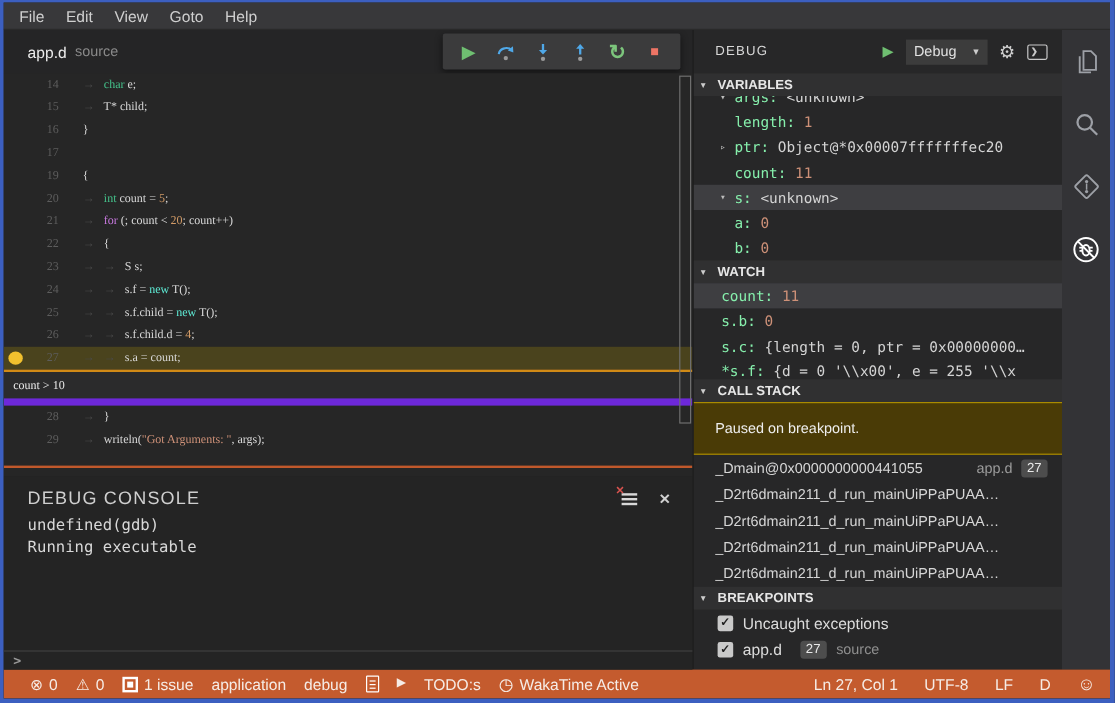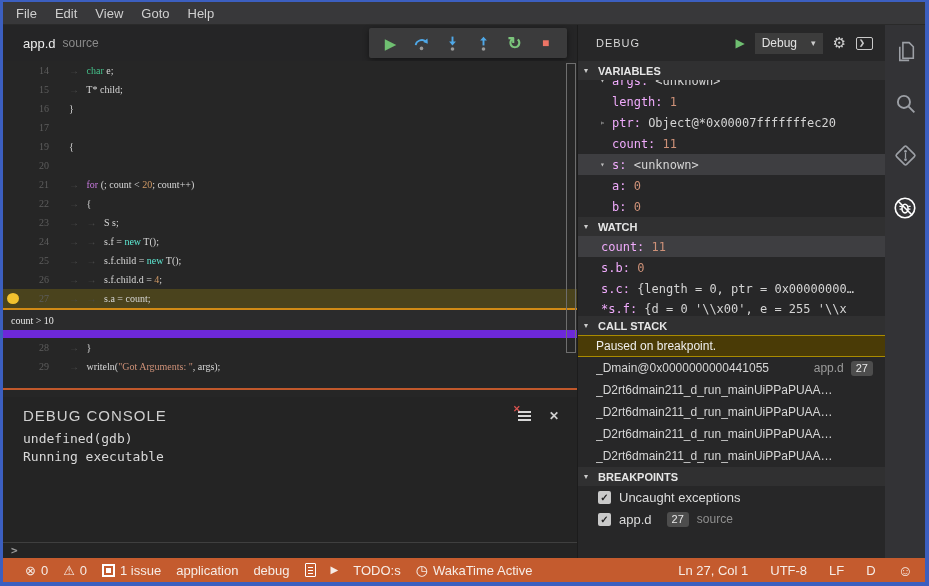--- a/index.html
+++ b/index.html
@@ -35,21 +35,21 @@
   .bp-dot{position:absolute;left:4px;top:4px;width:12px;height:11px;border-radius:50%;background:#f2c12e;}
   .lnum{width:28px;flex:none;text-align:right;color:#5d5d5d;padding-right:0;}
   .ctext{padding-left:20px;}
   .tok-ws{color:#4b4b4b;}
   .tok-kw{color:#44c08a;}
   .tok-ctl{color:#c678dd;}
   .tok-new{color:#5eead4;}
   .tok-num{color:#d19a66;}
   .tok-str{color:#ce9178;}
   .tok-pl{color:#d8d8d8;}
-  .bp-widget{height:30px;background:#2b2b2c;border-top:2px solid #d18a16;border-bottom:8px solid #6d28d9;
+  .bp-widget{height:30px;background:#2b2b2c;border-top:2px solid #d18a16;border-bottom:6px solid #6d28d9;
     display:flex;align-items:center;padding-left:8px;color:#e8e8e8;}
   .sash{position:absolute;left:0;right:0;top:327px;height:2px;background:#c0582b;z-index:6;}
   .scrollbar{position:absolute;right:0;top:0;width:13px;height:296px;z-index:5;}
   .scroll-slider{position:absolute;right:1px;top:2px;width:10px;height:290px;border:1px solid #6e6e6e;}
   
   .console{flex:1;background:#242424;position:relative;min-height:0;}
   .console-header{display:flex;align-items:center;padding:10px 18px 4px 20px;}
   .console-title{color:#cfcfcf;font-size:15px;letter-spacing:1px;}
   .console-icons{margin-left:auto;display:flex;gap:18px;align-items:center;}
   .i-clear{position:relative;width:15px;height:13px;cursor:pointer;}
@@ -75,24 +75,24 @@
   .sections{flex:1;overflow:hidden;display:flex;flex-direction:column;}
   .sec-header{height:19px;flex:none;background:#303031;display:flex;align-items:center;padding-left:6px;gap:4px;cursor:pointer;}
   .sec-arrow{color:#cccccc;font-size:8px;width:10px;}
   .sec-label{color:#e6e6e6;font-size:11px;font-weight:bold;}
   .vrow{display:flex;align-items:center;height:21px;flex:none;font-family:"DejaVu Sans Mono",monospace;font-size:12px;white-space:pre;overflow:hidden;}
   .vrow.sel{background:#3e3e41;}
   .vrow.clip-top{height:11px;}
   .vrow.clip-top > *{transform:translateY(-5px);}
   .vrow.clip-bottom{height:17px;align-items:flex-start;line-height:21px;}
   .varrow{width:12px;flex:none;color:#bdbdbd;font-size:8px;}
-  .vname{color:#f0abfc;}
+  .vname{color:#86efac;}
   .vval{color:#d4d4d4;}
   .vnum{color:#ce9178;}
-  .stack-msg{height:22px;flex:none;background:#4a3b06;border-top:1px solid #a98b00;border-bottom:1px solid #a98b00;
+  .stack-msg{height:44px;flex:none;background:#4a3b06;border-top:1px solid #a98b00;border-bottom:1px solid #a98b00;
     display:flex;align-items:center;padding-left:18px;color:#eeeeee;font-size:12px;}
   .frame{height:22px;flex:none;display:flex;align-items:center;padding:0 12px 0 18px;font-size:12px;color:#d6d6d6;
     white-space:nowrap;overflow:hidden;}
   .frame-fn{overflow:hidden;text-overflow:clip;white-space:nowrap;}
   .frame-file{margin-left:auto;color:#9b9b9b;padding-left:8px;}
   .badge{background:#4d4d4d;color:#e8e8e8;font-size:11px;padding:0 5px;border-radius:3px;height:15px;line-height:15px;margin-left:7px;flex:none;}
   .bprow{height:22px;flex:none;display:flex;align-items:center;padding-left:20px;gap:8px;font-size:13px;color:#dcdcdc;}
   .cb{width:13px;height:13px;background:#c9c9c9;border-radius:2px;flex:none;display:flex;align-items:center;justify-content:center;
     color:#1e1e1e;font-size:10px;font-weight:bold;cursor:pointer;}
   .bp-suffix{color:#8f8f8f;font-size:12px;}
@@ -170,21 +170,21 @@
           </div>
       </div>
 
       <div class="editor">
         <div id="code-lines">
             <div class="crow"><span class="bp-col"></span><span class="lnum">14</span><span class="ctext"><span class="tok-ws">→   </span><span class="tok-kw">char</span><span class="tok-pl"> e;</span></span></div>
             <div class="crow"><span class="bp-col"></span><span class="lnum">15</span><span class="ctext"><span class="tok-ws">→   </span><span class="tok-pl">T* child;</span></span></div>
             <div class="crow"><span class="bp-col"></span><span class="lnum">16</span><span class="ctext"><span class="tok-pl">}</span></span></div>
             <div class="crow"><span class="bp-col"></span><span class="lnum">17</span><span class="ctext"></span></div>
             <div class="crow"><span class="bp-col"></span><span class="lnum">19</span><span class="ctext"><span class="tok-pl">{</span></span></div>
-            <div class="crow"><span class="bp-col"></span><span class="lnum">20</span></div>
+            <div class="crow"><span class="bp-col"></span><span class="lnum">20</span><span class="ctext"><span class="tok-ws">→   </span><span class="tok-kw">int</span><span class="tok-pl"> count = </span><span class="tok-num">5</span><span class="tok-pl">;</span></span></div>
             <div class="crow"><span class="bp-col"></span><span class="lnum">21</span><span class="ctext"><span class="tok-ws">→   </span><span class="tok-ctl">for</span><span class="tok-pl"> (; count &lt; </span><span class="tok-num">20</span><span class="tok-pl">; count++)</span></span></div>
             <div class="crow"><span class="bp-col"></span><span class="lnum">22</span><span class="ctext"><span class="tok-ws">→   </span><span class="tok-pl">{</span></span></div>
             <div class="crow"><span class="bp-col"></span><span class="lnum">23</span><span class="ctext"><span class="tok-ws">→   →   </span><span class="tok-pl">S s;</span></span></div>
             <div class="crow"><span class="bp-col"></span><span class="lnum">24</span><span class="ctext"><span class="tok-ws">→   →   </span><span class="tok-pl">s.f = </span><span class="tok-new">new</span><span class="tok-pl"> T();</span></span></div>
             <div class="crow"><span class="bp-col"></span><span class="lnum">25</span><span class="ctext"><span class="tok-ws">→   →   </span><span class="tok-pl">s.f.child = </span><span class="tok-new">new</span><span class="tok-pl"> T();</span></span></div>
             <div class="crow"><span class="bp-col"></span><span class="lnum">26</span><span class="ctext"><span class="tok-ws">→   →   </span><span class="tok-pl">s.f.child.d = </span><span class="tok-num">4</span><span class="tok-pl">;</span></span></div>
             <div class="crow cur"><span class="bp-col"><span class="bp-dot"></span></span><span class="lnum">27</span><span class="ctext"><span class="tok-ws">→   →   </span><span class="tok-pl">s.a = count;</span></span></div>
             <div class="bp-widget">
               <span class="bp-widget-text">count &gt; 10</span>
             </div>

